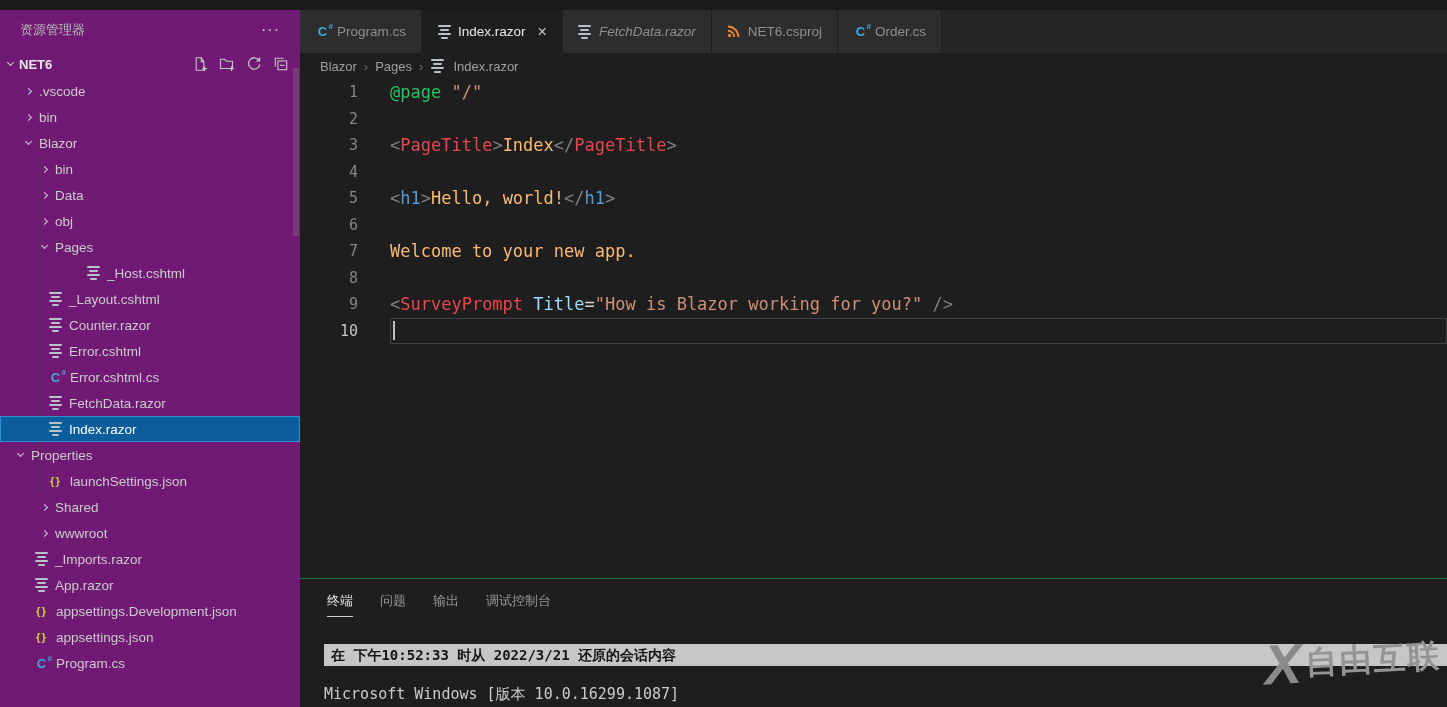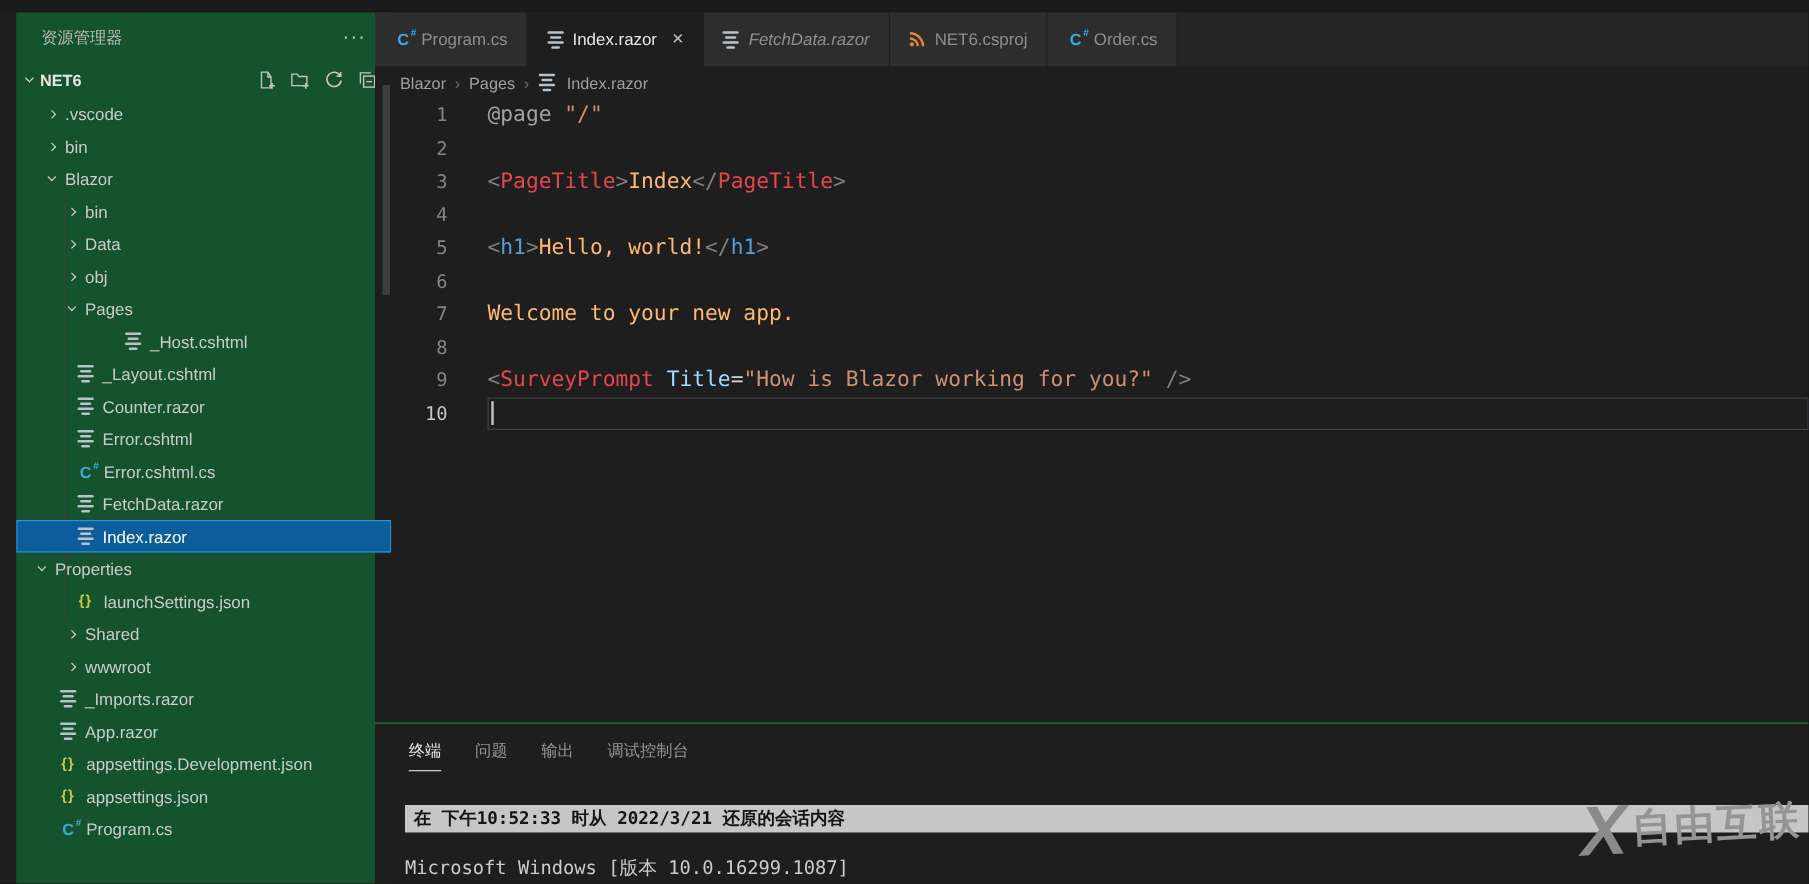--- a/index.html
+++ b/index.html
@@ -2,21 +2,21 @@
 <html><head>
 <meta charset="utf-8">
 <style>
   html,body{margin:0;padding:0;background:#111;}
   *{box-sizing:border-box;}
   .app{position:relative;width:1447px;height:707px;background:#1e1e1e;overflow:hidden;
        font-family:"Liberation Sans",sans-serif;color:#cccccc;}
   .titlebar-strip{position:absolute;top:0;left:0;right:0;height:10px;background:#1a1a1a;}
 
   
-  .sidebar{position:absolute;top:10px;left:13px;width:300px;bottom:0;background:#14532d;overflow:hidden;}
+  .sidebar{position:absolute;top:10px;left:0;width:300px;bottom:0;background:#701a75;overflow:hidden;}
   .sb-header{height:40px;display:flex;align-items:center;padding:0 14px 0 20px;}
   .sb-title{font-size:13px;color:#bbbbbb;}
   .sb-more{margin-left:auto;color:#cccccc;font-size:16px;letter-spacing:1px;cursor:pointer;padding:0 6px;}
   .sb-section{height:28px;display:flex;align-items:center;padding-left:8px;justify-content:center;}
   .sb-section .chev{margin-right:6px;}
   .sb-section-name{font-weight:bold;font-size:13px;color:#e8e8e8;}
   .sb-actions{margin-left:auto;display:flex;align-items:center;gap:9px;padding-right:10px;}
   .sb-actions .abtn{width:18px;height:18px;display:flex;align-items:center;justify-content:center;cursor:pointer;}
 
   .chev{width:5px;height:5px;border-right:1.4px solid #cfcfcf;border-bottom:1.4px solid #cfcfcf;
@@ -61,21 +61,21 @@
   .breadcrumb .ic{margin-right:2px;}
   .bc-item{cursor:pointer;}
 
   .code{position:relative;height:499px;font-family:"DejaVu Sans Mono",monospace;overflow:hidden;}
   .cl{display:flex;height:26.5px;}
   .ln{width:58px;flex:none;text-align:right;color:#858585;font-size:15px;line-height:26.5px;}
   .lc{margin-left:32px;flex:1;font-size:17px;line-height:26.5px;white-space:pre;color:#d4d4d4;height:26.5px;}
   .cl.current .ln{color:#c6c6c6;}
   .cl.current .lc{border:1px solid #3f3f46;display:flex;align-items:center;}
   .cursor{width:2px;height:19px;background:#c0c0c0;margin-left:2px;flex:none;}
-  .kw{color:#a3a3a3;} .str{color:#ce9178;} .br{color:#808080;} .cmp{color:#e8464f;}
+  .kw{color:#22c55e;} .str{color:#ce9178;} .br{color:#808080;} .cmp{color:#e8464f;}
   .tag{color:#569cd6;} .attr{color:#9cdcfe;} .op{color:#d4d4d4;} .pl{color:#fdba74;}
 
   
   .panel{position:absolute;top:568px;left:0;right:0;bottom:0;border-top:1px solid #15803d;background:#1e1e1e;}
   .panel-tabs{position:absolute;top:13px;left:27px;display:flex;gap:27px;}
   .panel-tab{font-size:13px;color:#969696;padding-bottom:6px;cursor:pointer;}
   .panel-tab.active{color:#e7e7e7;border-bottom:1px solid #cccccc;}
   .restored-line{position:absolute;top:65px;left:24px;right:0;height:22px;background:#c6c6c6;color:#141414;
       font-family:"DejaVu Sans Mono",monospace;font-size:14px;font-weight:bold;line-height:22px;padding-left:7px;
       white-space:nowrap;overflow:hidden;}

